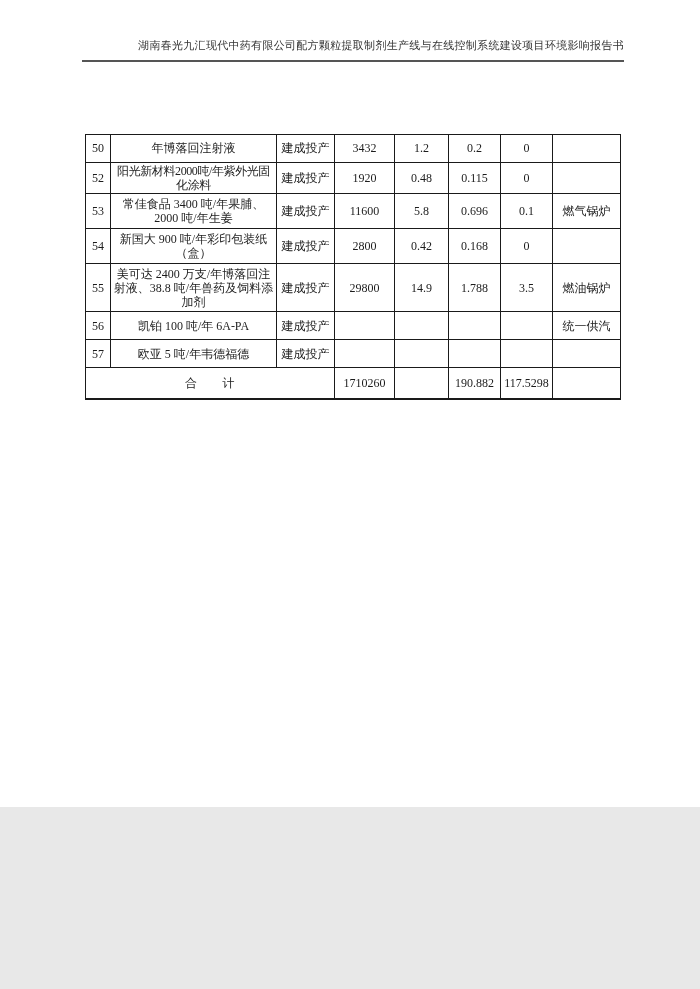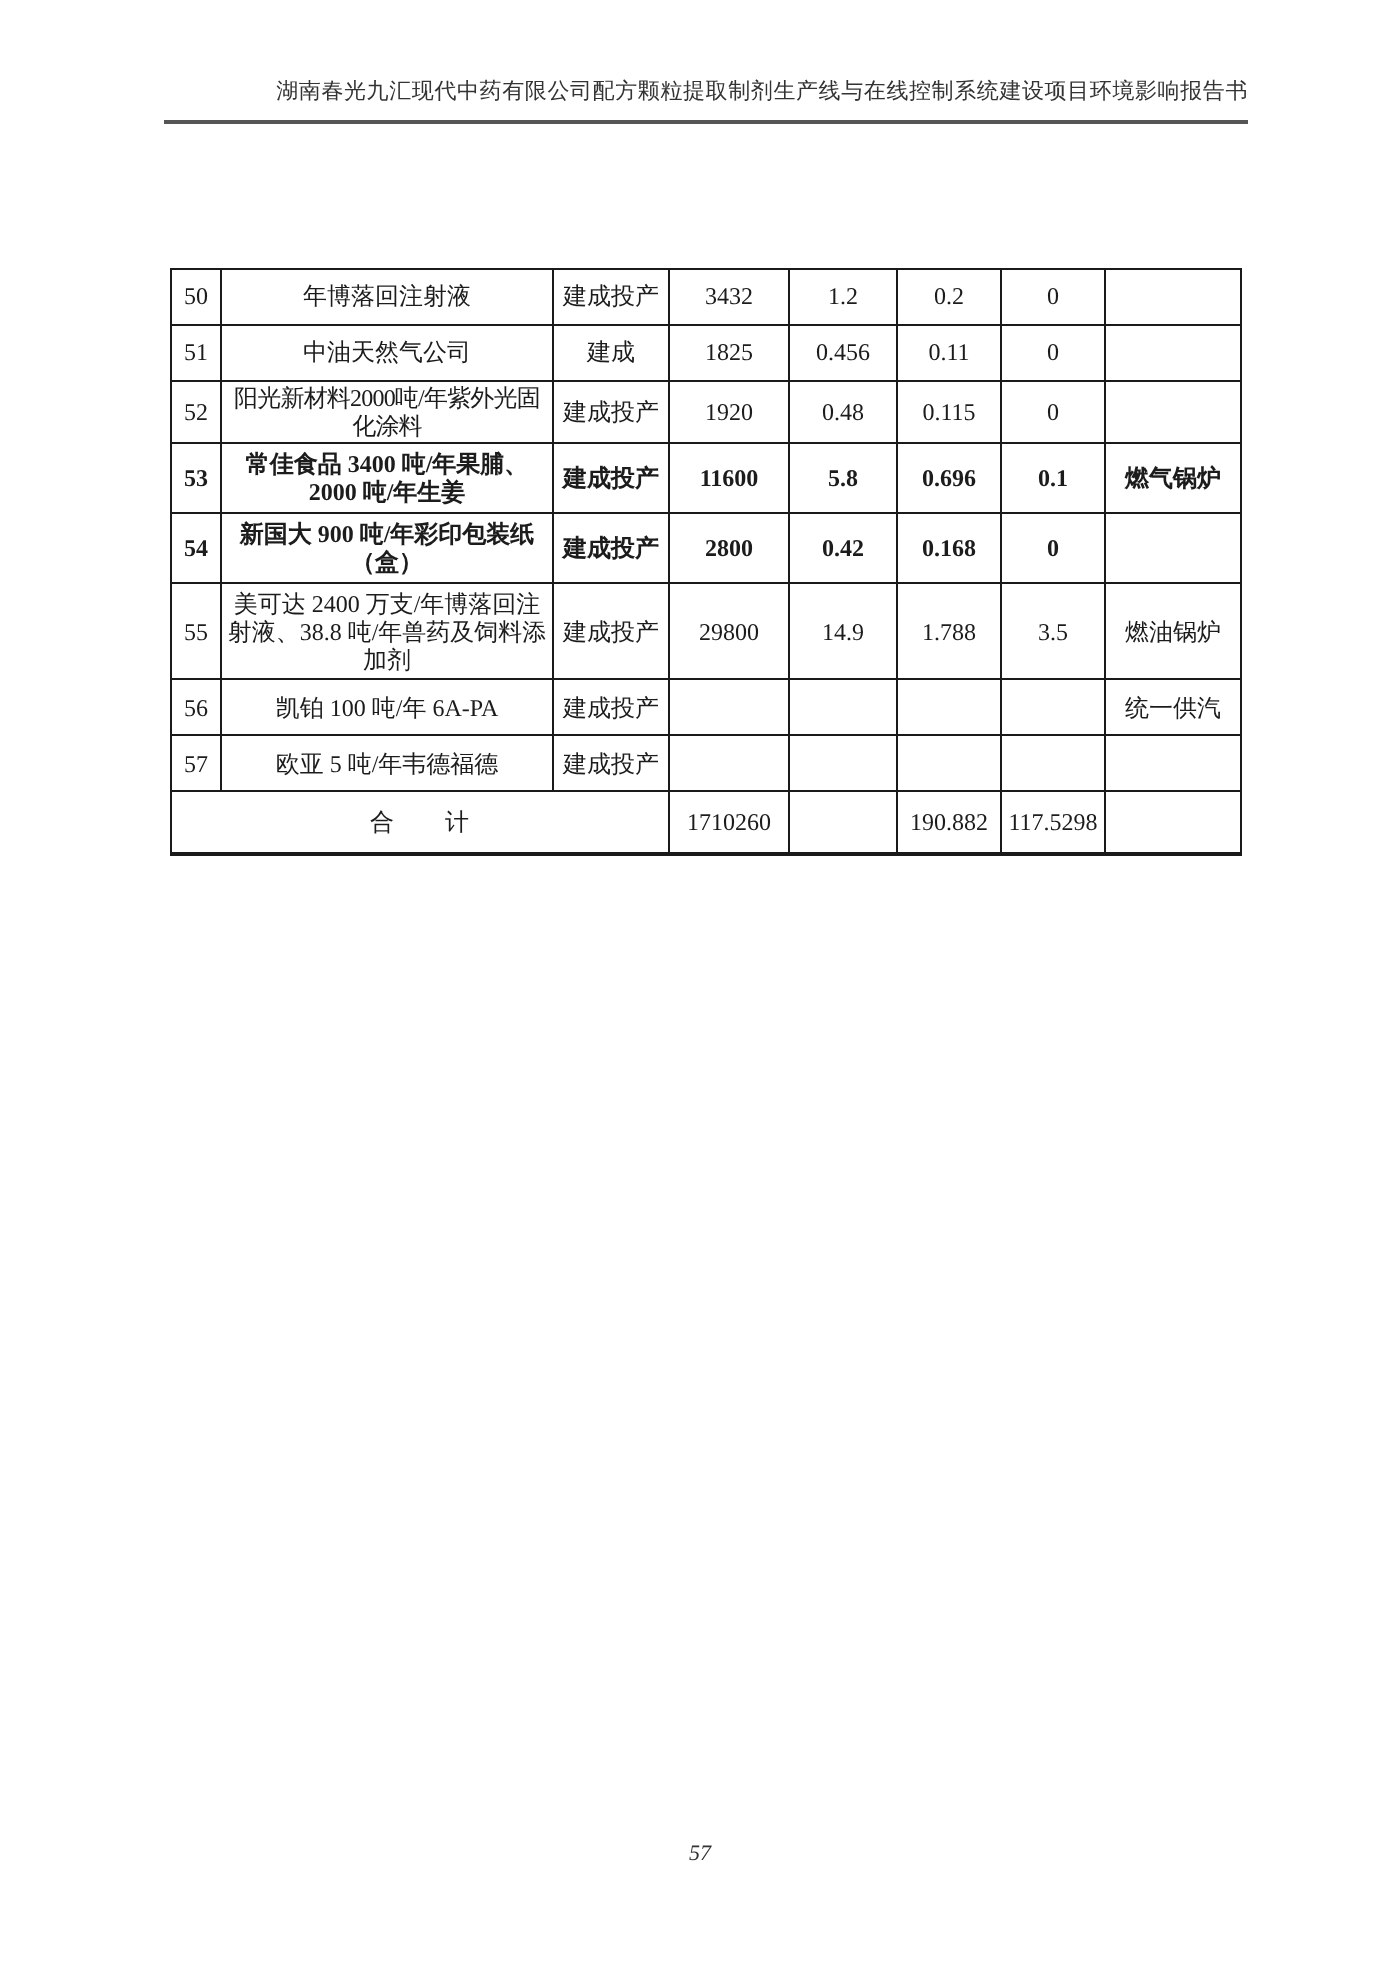--- a/index.html
+++ b/index.html
@@ -1,19 +1,19 @@
 <!DOCTYPE html>
 <html><head>
 <meta charset="utf-8">
 <style>
   html, body { margin: 0; padding: 0; background: #e8e8e8; }
   .page {
     position: relative;
     width: 700px;
-    height: 989px;
+    height: 807px;
     background: #ffffff;
     font-family: "Liberation Serif", "DejaVu Serif", serif;
     color: #1c1c1c;
     overflow: hidden;
   }
   
   .header {
     position: absolute;
     left: 82px;
     top: 38px;
@@ -43,21 +43,21 @@
     text-align: center;
     vertical-align: middle;
     font-size: 12px;
     line-height: 1.18;
     padding: 1px 2px;
     overflow: hidden;
   }
   td.name { padding: 1px 3px; }
   td.squeeze { font-size: 10px; letter-spacing: -0.4px; padding: 1px 1px; }
   tr.h27 td { height: 25px; }
-  tr.h34 td { height: 32px; font-weight: bold; }
+  tr.h34 td { height: 32px; }
   tr.h47 td { height: 45px; }
   tr.h30 td { height: 28px; }
   td.sum-label { letter-spacing: 0.5px; }
   
   .page-number {
     position: absolute;
     left: 0;
     top: 921px;
     width: 700px;
     text-align: center;
@@ -87,30 +87,20 @@
         <col style="width:68px">
     </colgroup>
     <tbody>
       <tr class="h27">
         <td>50</td>
         <td class="name">年博落回注射液</td>
         <td>建成投产</td>
         <td>3432</td>
         <td>1.2</td>
         <td>0.2</td>
-        <td>0</td>
-        <td></td>
-      </tr>
-      <tr class="h27">
-        <td>51</td>
-        <td class="name">中油天然气公司</td>
-        <td>建成</td>
-        <td>1825</td>
-        <td>0.456</td>
-        <td>0.11</td>
         <td>0</td>
         <td></td>
       </tr>
       <tr class="h27">
         <td>52</td>
         <td class="name squeeze">阳光新材料2000吨/年紫外光固化涂料</td>
         <td>建成投产</td>
         <td>1920</td>
         <td>0.48</td>
         <td>0.115</td>

